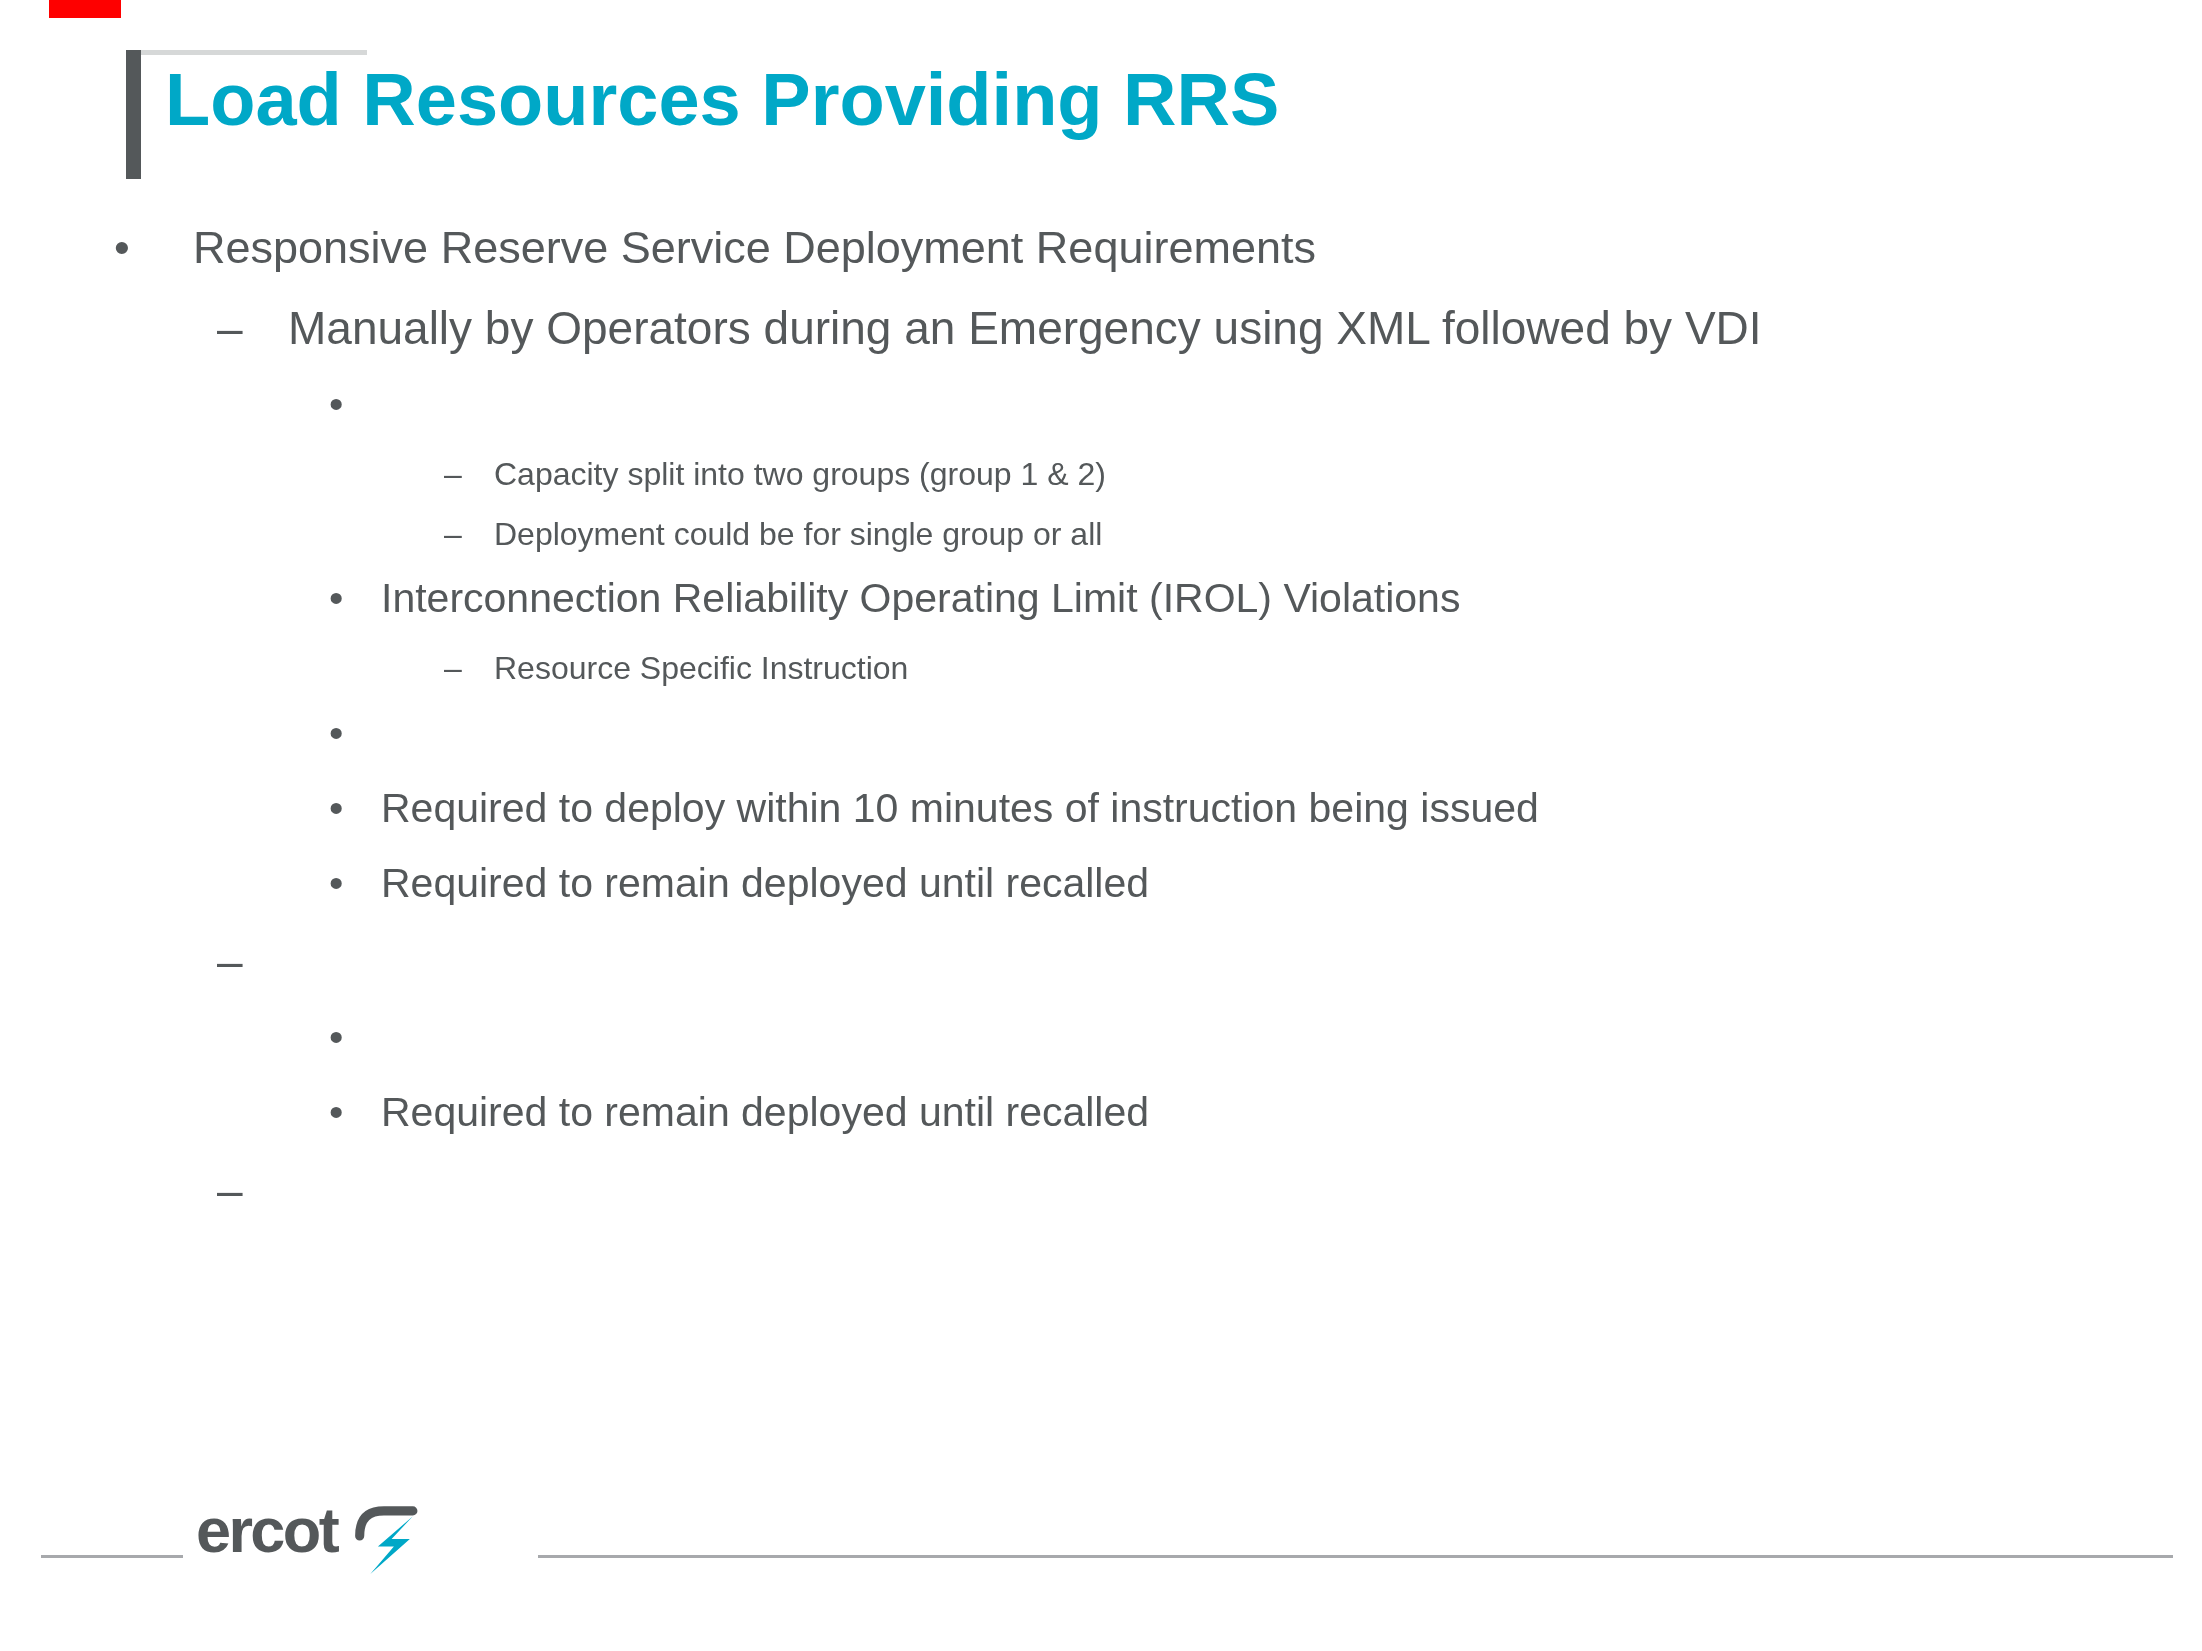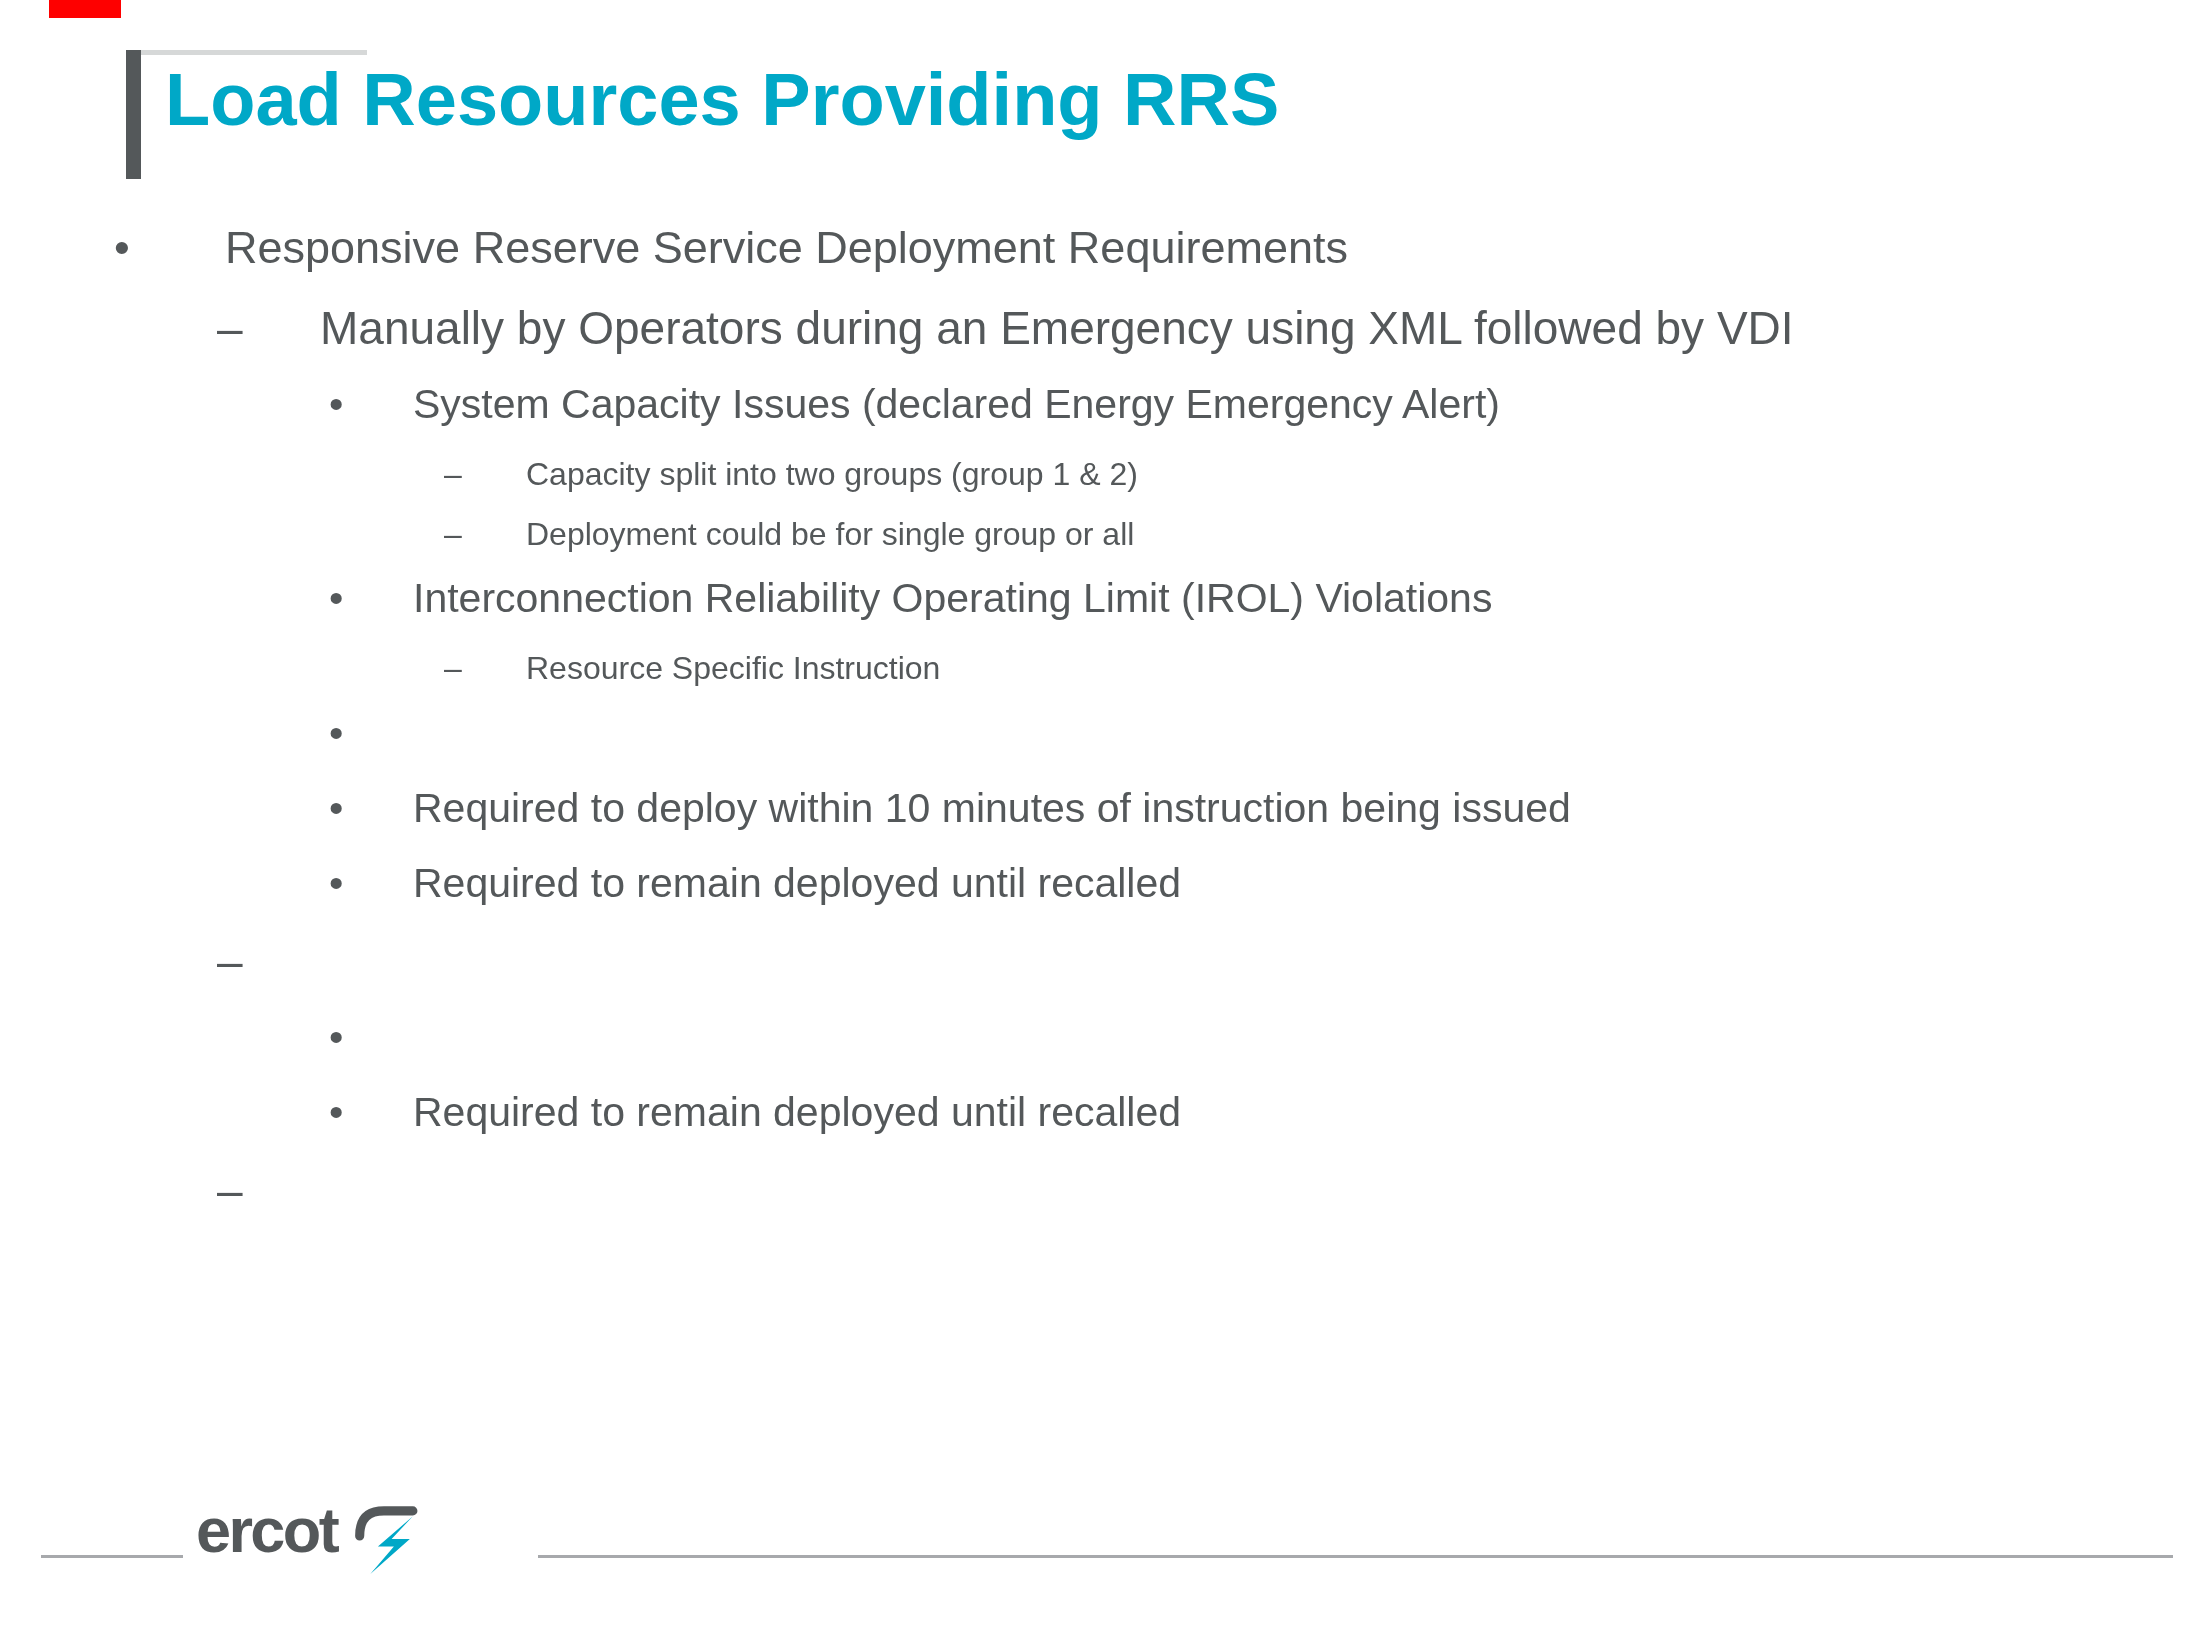--- a/index.html
+++ b/index.html
@@ -65,21 +65,21 @@
     left: 0;
     top: 222px;
     width: 2151px;
   }
   .item {
     display: flex;
     align-items: flex-start;
     line-height: 1.16;
   }
   .item .marker { flex: 0 0 auto; }
-  .item .text  { flex: 1 1 auto; margin-left: 32px; }
+  .item .text  { flex: 1 1 auto; }
 
   .lvl1 { padding-left: 114px; font-size: 45px; margin-bottom: 27.5px; }
   .lvl1 .marker { width: 79px; }
   .lvl2 { padding-left: 217px; font-size: 46px; margin-bottom: 26px; }
   .lvl2 .marker { width: 71px; }
   .lvl3 { padding-left: 329px; font-size: 41px; margin-bottom: 27.5px; }
   .lvl3 .marker { width: 52px; }
   .lvl4 { padding-left: 444px; font-size: 32px; margin-bottom: 22.4px; }
   .lvl4 .marker { width: 50px; }
 
@@ -150,21 +150,20 @@
       <div class="item lvl1">
         <span class="marker">•</span>
         <span class="text">Responsive Reserve Service Deployment Requirements</span>
       </div>
       <div class="item lvl2">
         <span class="marker">–</span>
         <span class="text">Manually by Operators during an Emergency using XML followed by VDI</span>
       </div>
       <div class="item lvl3">
         <span class="marker">•</span>
-        <span class="text">System Capacity Issues (declared Energy Emergency Alert)</span>
       </div>
       <div class="item lvl4">
         <span class="marker">–</span>
         <span class="text">Capacity split into two groups (group 1 &amp; 2)</span>
       </div>
       <div class="item lvl4">
         <span class="marker">–</span>
         <span class="text">Deployment could be for single group or all</span>
       </div>
       <div class="item lvl3">

